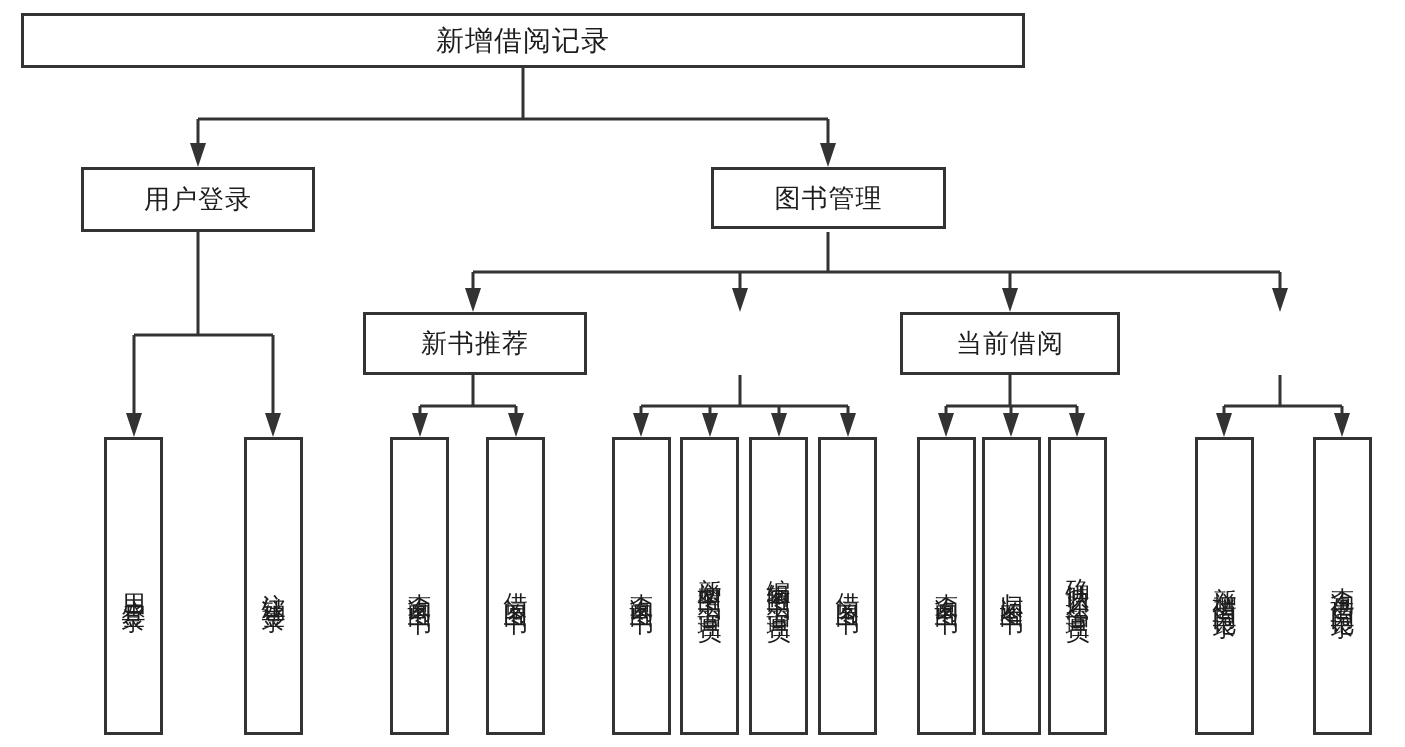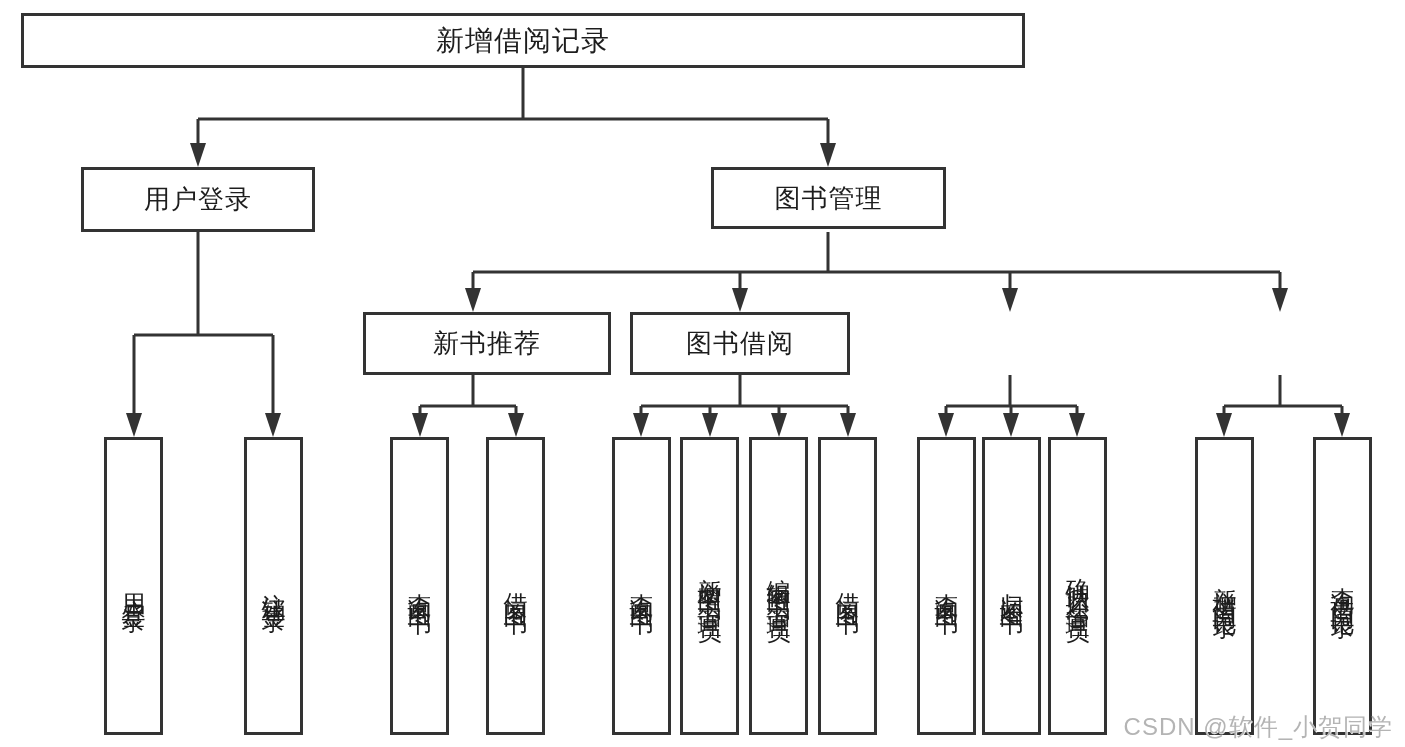--- a/index.html
+++ b/index.html
@@ -99,25 +99,25 @@
     <span>新增借阅记录</span>
   </div>
 
   <div class="box lvl2" style="left:81px;top:167px;width:234px;height:65px">
     <span>用户登录</span>
   </div>
   <div class="box lvl2" style="left:711px;top:167px;width:235px;height:62px">
     <span>图书管理</span>
   </div>
 
-  <div class="box lvl3" style="left:363px;top:312px;width:248px;height:63px">
+  <div class="box lvl3" style="left:363px;top:312px;width:224px;height:63px">
     <span>新书推荐</span>
   </div>
-  <div class="box lvl3" style="left:630px;top:312px;width:220px;height:63px">
-    <span>图书借阅</span>
+  <div class="box lvl3" style="left:900px;top:312px;width:220px;height:63px">
+    <span>当前借阅</span>
   </div>
 
   <div class="box tall" style="left:104px">
     <span class="vtext">用户登录</span>
   </div>
   <div class="box tall" style="left:244px">
     <span class="vtext">注销登录</span>
   </div>
 
   <div class="box tall" style="left:390px">
@@ -150,15 +150,14 @@
     <span class="vtext">确认归还（管理员）</span>
   </div>
 
   <div class="box tall" style="left:1195px">
     <span class="vtext">新增借阅记录</span>
   </div>
   <div class="box tall" style="left:1313px">
     <span class="vtext">查询借阅记录</span>
   </div>
 
-  <div class="watermark">CSDN @软件_小贺同学</div>
 
 </div>
 
 </body></html>

